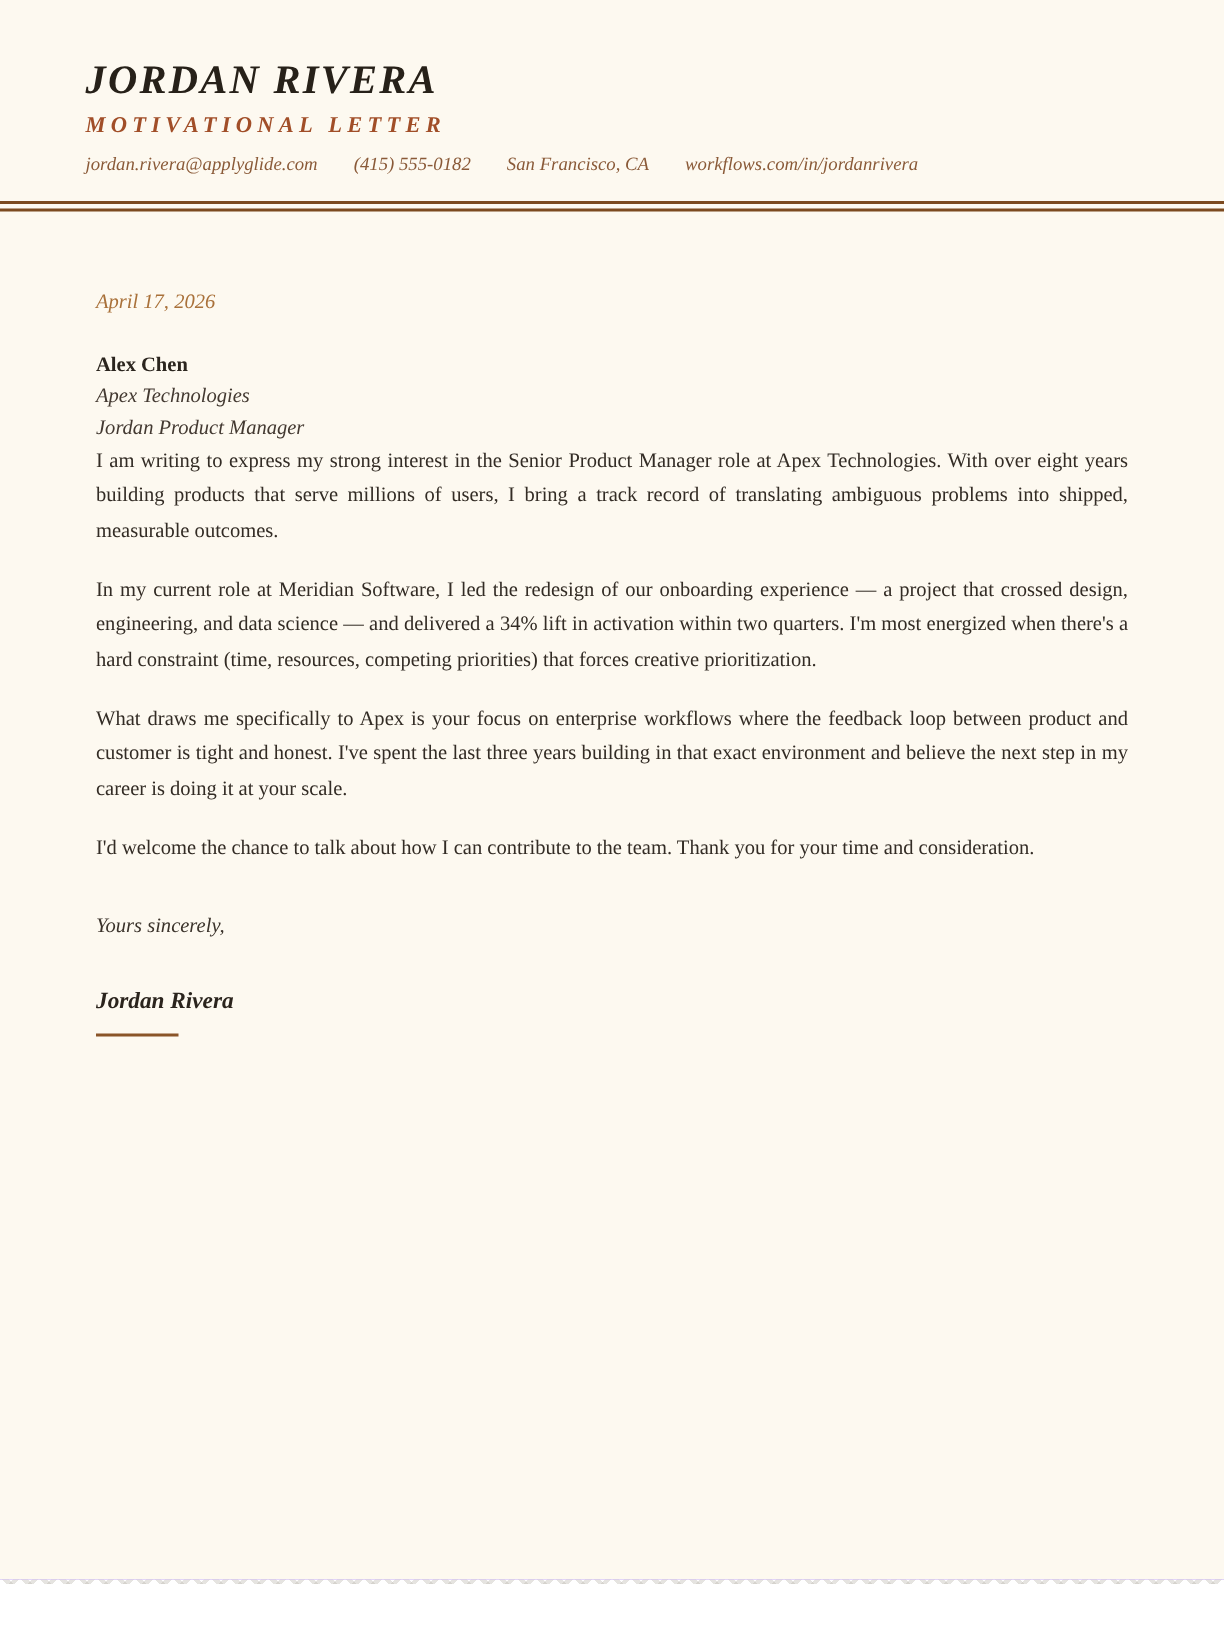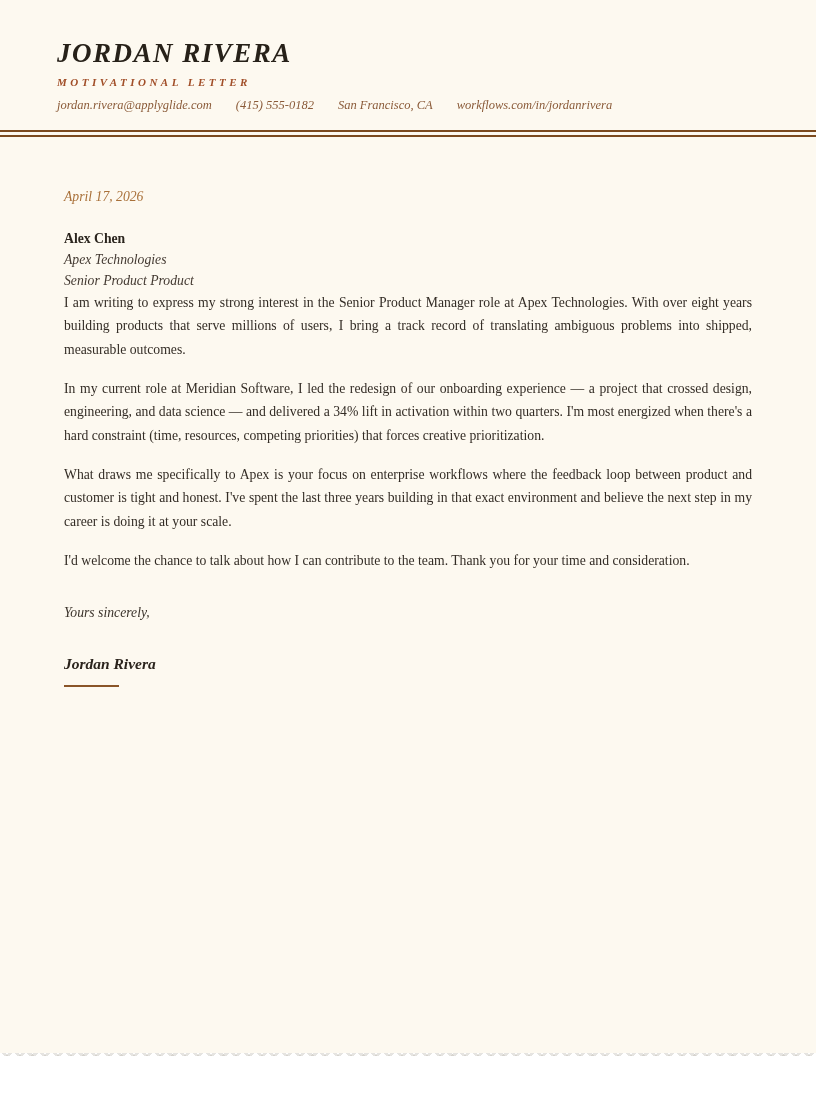--- a/index.html
+++ b/index.html
@@ -27,21 +27,21 @@
   .name {
     font-size: 27px;
     font-weight: bold;
     font-style: italic;
     letter-spacing: 1.5px;
     color: #272119;
     line-height: 1;
   }
   .subtitle {
     margin-top: 10px;
-    font-size: 11px;
+    font-size: 15px;
     font-weight: bold;
     font-style: italic;
     letter-spacing: 3.5px;
     color: #a14e28;
     line-height: 1;
   }
   .contact-row {
     margin-top: 11px;
     display: flex;
     gap: 24px;
@@ -141,21 +141,21 @@
     </div>
 
     <div class="divider"></div>
 
     <div class="letter">
       <div class="date-line">April 17, 2026</div>
 
       <div class="recipient">
         <div class="recipient-name">Alex Chen</div>
         <div class="recipient-sub">Apex Technologies</div>
-        <div class="recipient-sub">Senior Product Product</div>
+        <div class="recipient-sub">Jordan Product Manager</div>
       </div>
 
 
       <p class="body-para">I am writing to express my strong interest in the Senior Product Manager role at Apex Technologies. With over eight years building products that serve millions of users, I bring a track record of translating ambiguous problems into shipped, measurable outcomes.</p>
       <p class="body-para">In my current role at Meridian Software, I led the redesign of our onboarding experience — a project that crossed design, engineering, and data science — and delivered a 34% lift in activation within two quarters. I'm most energized when there's a hard constraint (time, resources, competing priorities) that forces creative prioritization.</p>
       <p class="body-para">What draws me specifically to Apex is your focus on enterprise workflows where the feedback loop between product and customer is tight and honest. I've spent the last three years building in that exact environment and believe the next step in my career is doing it at your scale.</p>
       <p class="body-para">I'd welcome the chance to talk about how I can contribute to the team. Thank you for your time and consideration.</p>
 
       <div class="closing">Yours sincerely,</div>
 

